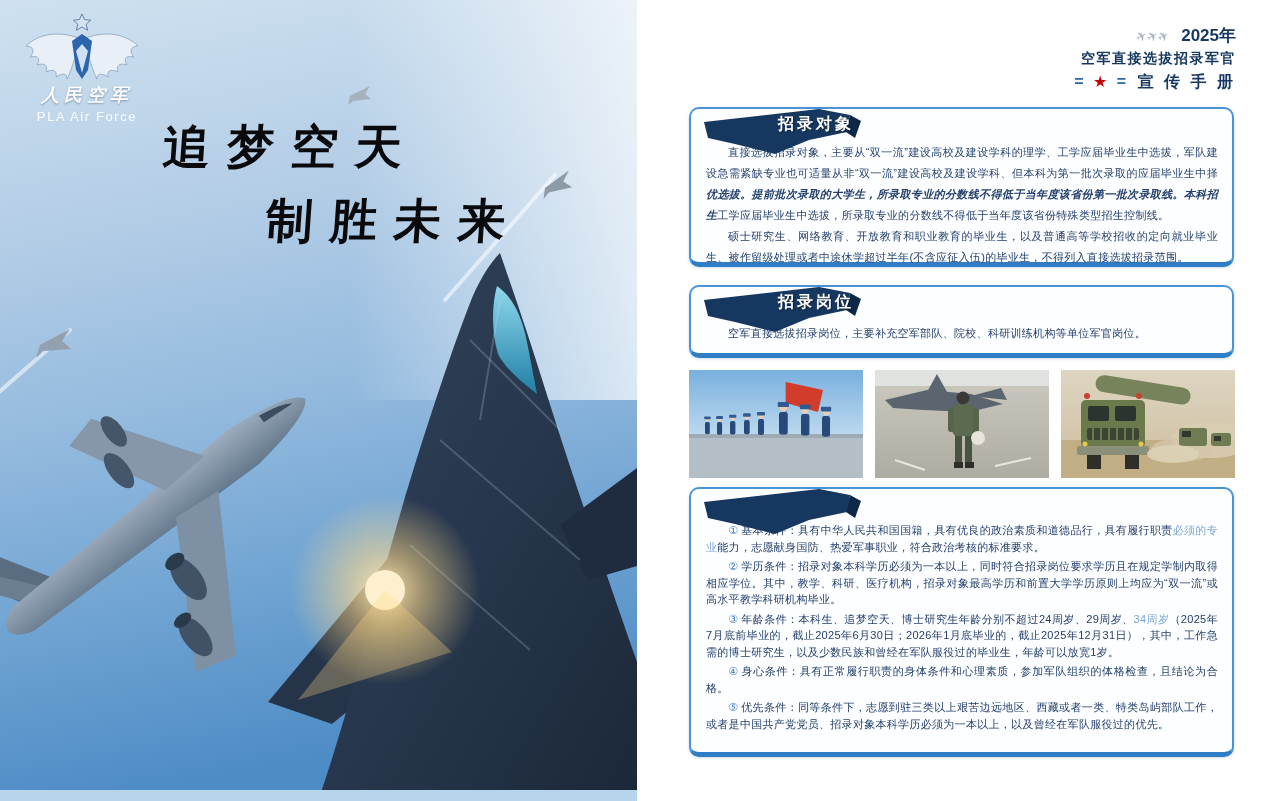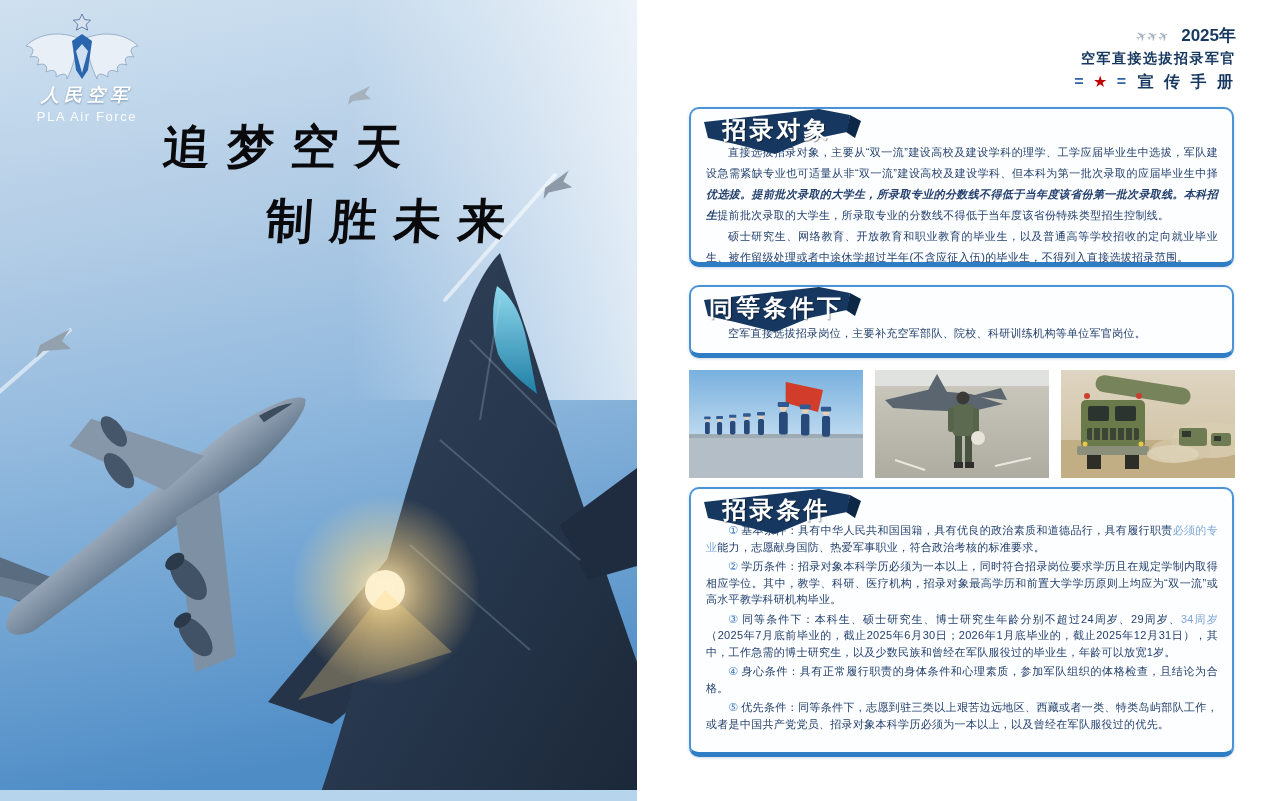--- a/index.html
+++ b/index.html
@@ -33,22 +33,22 @@
 
   
   .panel{position:absolute;left:689px;width:545px;background:#fdfeff;
          border:2px solid #4a93d7;border-bottom:5px solid #2f7dc5;border-radius:10px;
          box-sizing:border-box;box-shadow:0 1px 3px rgba(60,110,170,.25);}
   .panel-1{top:107px;height:160px;}
   .panel-2{top:285px;height:73px;}
   .panel-3{top:487px;height:270px;}
   .banner{position:absolute;left:8px;top:-3px;width:170px;height:52px;}
   .banner svg{position:absolute;left:0;top:0;}
-  .banner-label{position:absolute;left:0;top:8px;width:155px;text-align:center;
-                color:#ffffff;font-weight:bold;font-size:24px;letter-spacing:3px;
+  .banner-label{position:absolute;left:0;top:8px;width:155px;text-align:right;
+                color:#ffffff;font-weight:bold;font-size:16px;letter-spacing:3px;
                 text-shadow:1px 1px 1px rgba(0,0,0,.4);}
   .body-txt{color:#24406e;font-size:11px;line-height:21px;text-align:justify;letter-spacing:.3px;}
   .panel-1 .body-txt{padding:33px 14px 0 15px;}
   .panel-2 .body-txt{padding:38px 6px 0 15px;line-height:17px;}
   .panel-3 .body-txt{padding:33px 14px 0 15px;line-height:16.5px;}
   .body-txt p{margin:0;text-indent:2em;}
   .panel-3 .body-txt p{margin-bottom:3px;}
   .script{font-family:"Liberation Serif","DejaVu Serif",serif;font-style:italic;font-weight:bold;}
   .hl{color:#7ca6d8;}
   .num{color:#3c79c4;margin-right:3px;}
@@ -191,32 +191,32 @@
 
   <div class="panel panel-1">
     <div class="banner">
       <svg width="170" height="52" viewBox="0 0 170 52">
         <polygon points="147,26 151,9 162,15 156,32" fill="#0d2746"></polygon>
         <polygon points="5,16 120,3 151,9 148,26 110,34 76,48 36,38 9,32" fill="#16375f"></polygon>
       </svg>
       <div class="banner-label">招录对象</div>
     </div>
     <div class="body-txt">
-      <p><span>直接选拔招录对象，主要从“双一流”建设高校及建设学科的理学、工学应届毕业生中选拔，军队建设急需紧缺专业也可适量从非“双一流”建设高校及建设学科、但本科为第一批次录取的应届毕业生中择</span><span class="script">优选拔。提前批次录取的大学生，所录取专业的分数线不得低于当年度该省份第一批次录取线。本科招生</span><span>提前批次录取的大学生，所录取专业的分数线不得低于当年度该省份特殊类型招生控制线。</span></p>
+      <p><span>直接选拔招录对象，主要从“双一流”建设高校及建设学科的理学、工学应届毕业生中选拔，军队建设急需紧缺专业也可适量从非“双一流”建设高校及建设学科、但本科为第一批次录取的应届毕业生中择</span><span class="script">优选拔。提前批次录取的大学生，所录取专业的分数线不得低于当年度该省份第一批次录取线。本科招生</span><span>工学应届毕业生中选拔，所录取专业的分数线不得低于当年度该省份特殊类型招生控制线。</span></p>
       <p>硕士研究生、网络教育、开放教育和职业教育的毕业生，以及普通高等学校招收的定向就业毕业生、被作留级处理或者中途休学超过半年(不含应征入伍)的毕业生，不得列入直接选拔招录范围。</p>
     </div>
   </div>
 
   <div class="panel panel-2">
     <div class="banner">
       <svg width="170" height="52" viewBox="0 0 170 52">
         <polygon points="147,26 151,9 162,15 156,32" fill="#0d2746"></polygon>
         <polygon points="5,16 120,3 151,9 148,26 110,34 76,48 36,38 9,32" fill="#16375f"></polygon>
       </svg>
-      <div class="banner-label">同等条件下</div>
+      <div class="banner-label">招录岗位</div>
     </div>
     <div class="body-txt">
       <p>空军直接选拔招录岗位，主要补充空军部队、院校、科研训练机构等单位军官岗位。</p>
     </div>
   </div>
 
   <div class="photos">
     <div class="photo">
       <svg width="174" height="108" viewBox="0 0 174 108">
         <defs>
@@ -350,24 +350,23 @@
       </svg>
     </div>
   </div>
 
   <div class="panel panel-3">
     <div class="banner">
       <svg width="170" height="52" viewBox="0 0 170 52">
         <polygon points="147,26 151,9 162,15 156,32" fill="#0d2746"></polygon>
         <polygon points="5,16 120,3 151,9 148,26 110,34 76,48 36,38 9,32" fill="#16375f"></polygon>
       </svg>
-      <div class="banner-label">招录条件</div>
     </div>
     <div class="body-txt">
       <p><span class="num">①</span><span>基本条件：具有中华人民共和国国籍，具有优良的政治素质和道德品行，具有履行职责</span><span class="hl">必须的专业</span><span>能力，志愿献身国防、热爱军事职业，符合政治考核的标准要求。</span></p>
       <p><span class="num">②</span><span>学历条件：招录对象本科学历必须为一本以上，同时符合招录岗位要求学历且在规定学制内取得相应学位。其中，教学、科研、医疗机构，招录对象最高学历和前置大学学历原则上均应为“双一流”或高水平教学科研机构毕业。</span><span class="hl"></span><span></span></p>
-      <p><span class="num">③</span><span>同等条件下：本科生、硕士研究生、博士研究生年龄分别不超过24周岁、29周岁、</span><span class="hl">34周岁</span><span>（2025年7月底前毕业的，截止2025年6月30日；2026年1月底毕业的，截止2025年12月31日），其中，工作急需的博士研究生，以及少数民族和曾经在军队服役过的毕业生，年龄可以放宽1岁。</span></p>
+      <p><span class="num">③</span><span>年龄条件：本科生、追梦空天、博士研究生年龄分别不超过24周岁、29周岁、</span><span class="hl">34周岁</span><span>（2025年7月底前毕业的，截止2025年6月30日；2026年1月底毕业的，截止2025年12月31日），其中，工作急需的博士研究生，以及少数民族和曾经在军队服役过的毕业生，年龄可以放宽1岁。</span></p>
       <p><span class="num">④</span><span>身心条件：具有正常履行职责的身体条件和心理素质，参加军队组织的体格检查，且结论为合格。</span><span class="hl"></span><span></span></p>
       <p><span class="num">⑤</span><span>优先条件：同等条件下，志愿到驻三类以上艰苦边远地区、西藏或者一类、特类岛屿部队工作，或者是中国共产党党员、招录对象本科学历必须为一本以上，以及曾经在军队服役过的优先。</span><span class="hl"></span><span></span></p>
     </div>
   </div>
 
 </div>
 
 </body></html>

